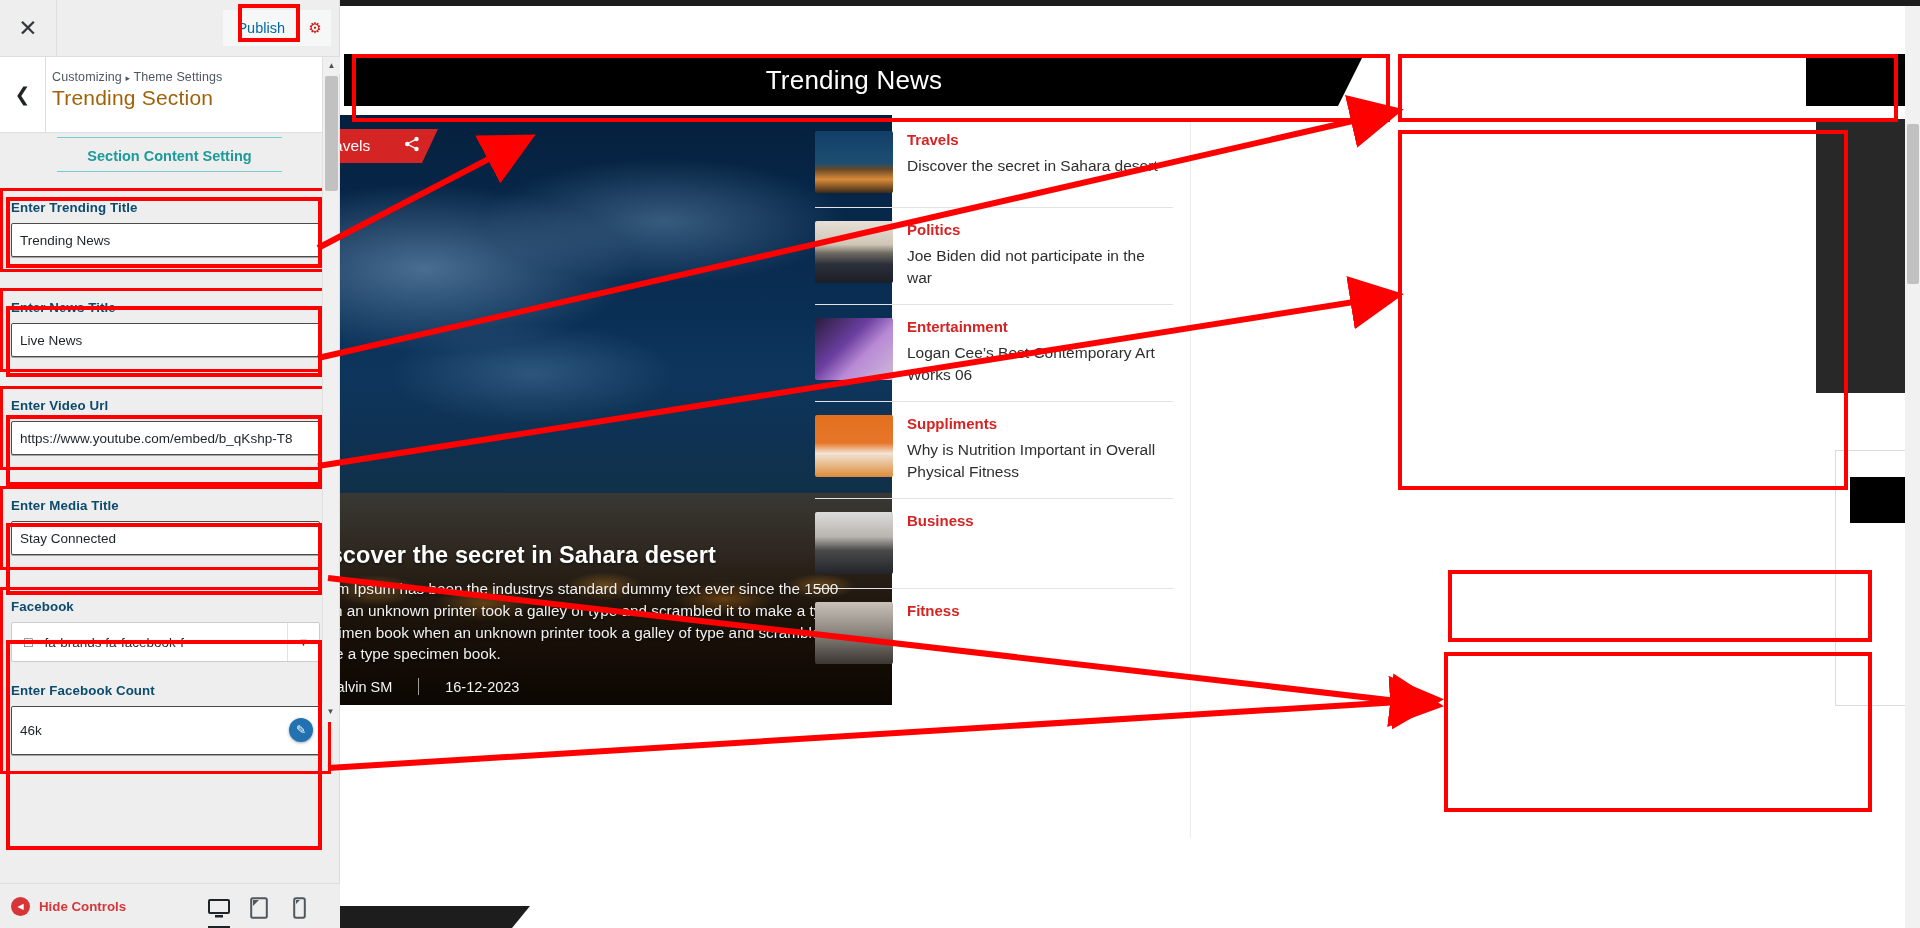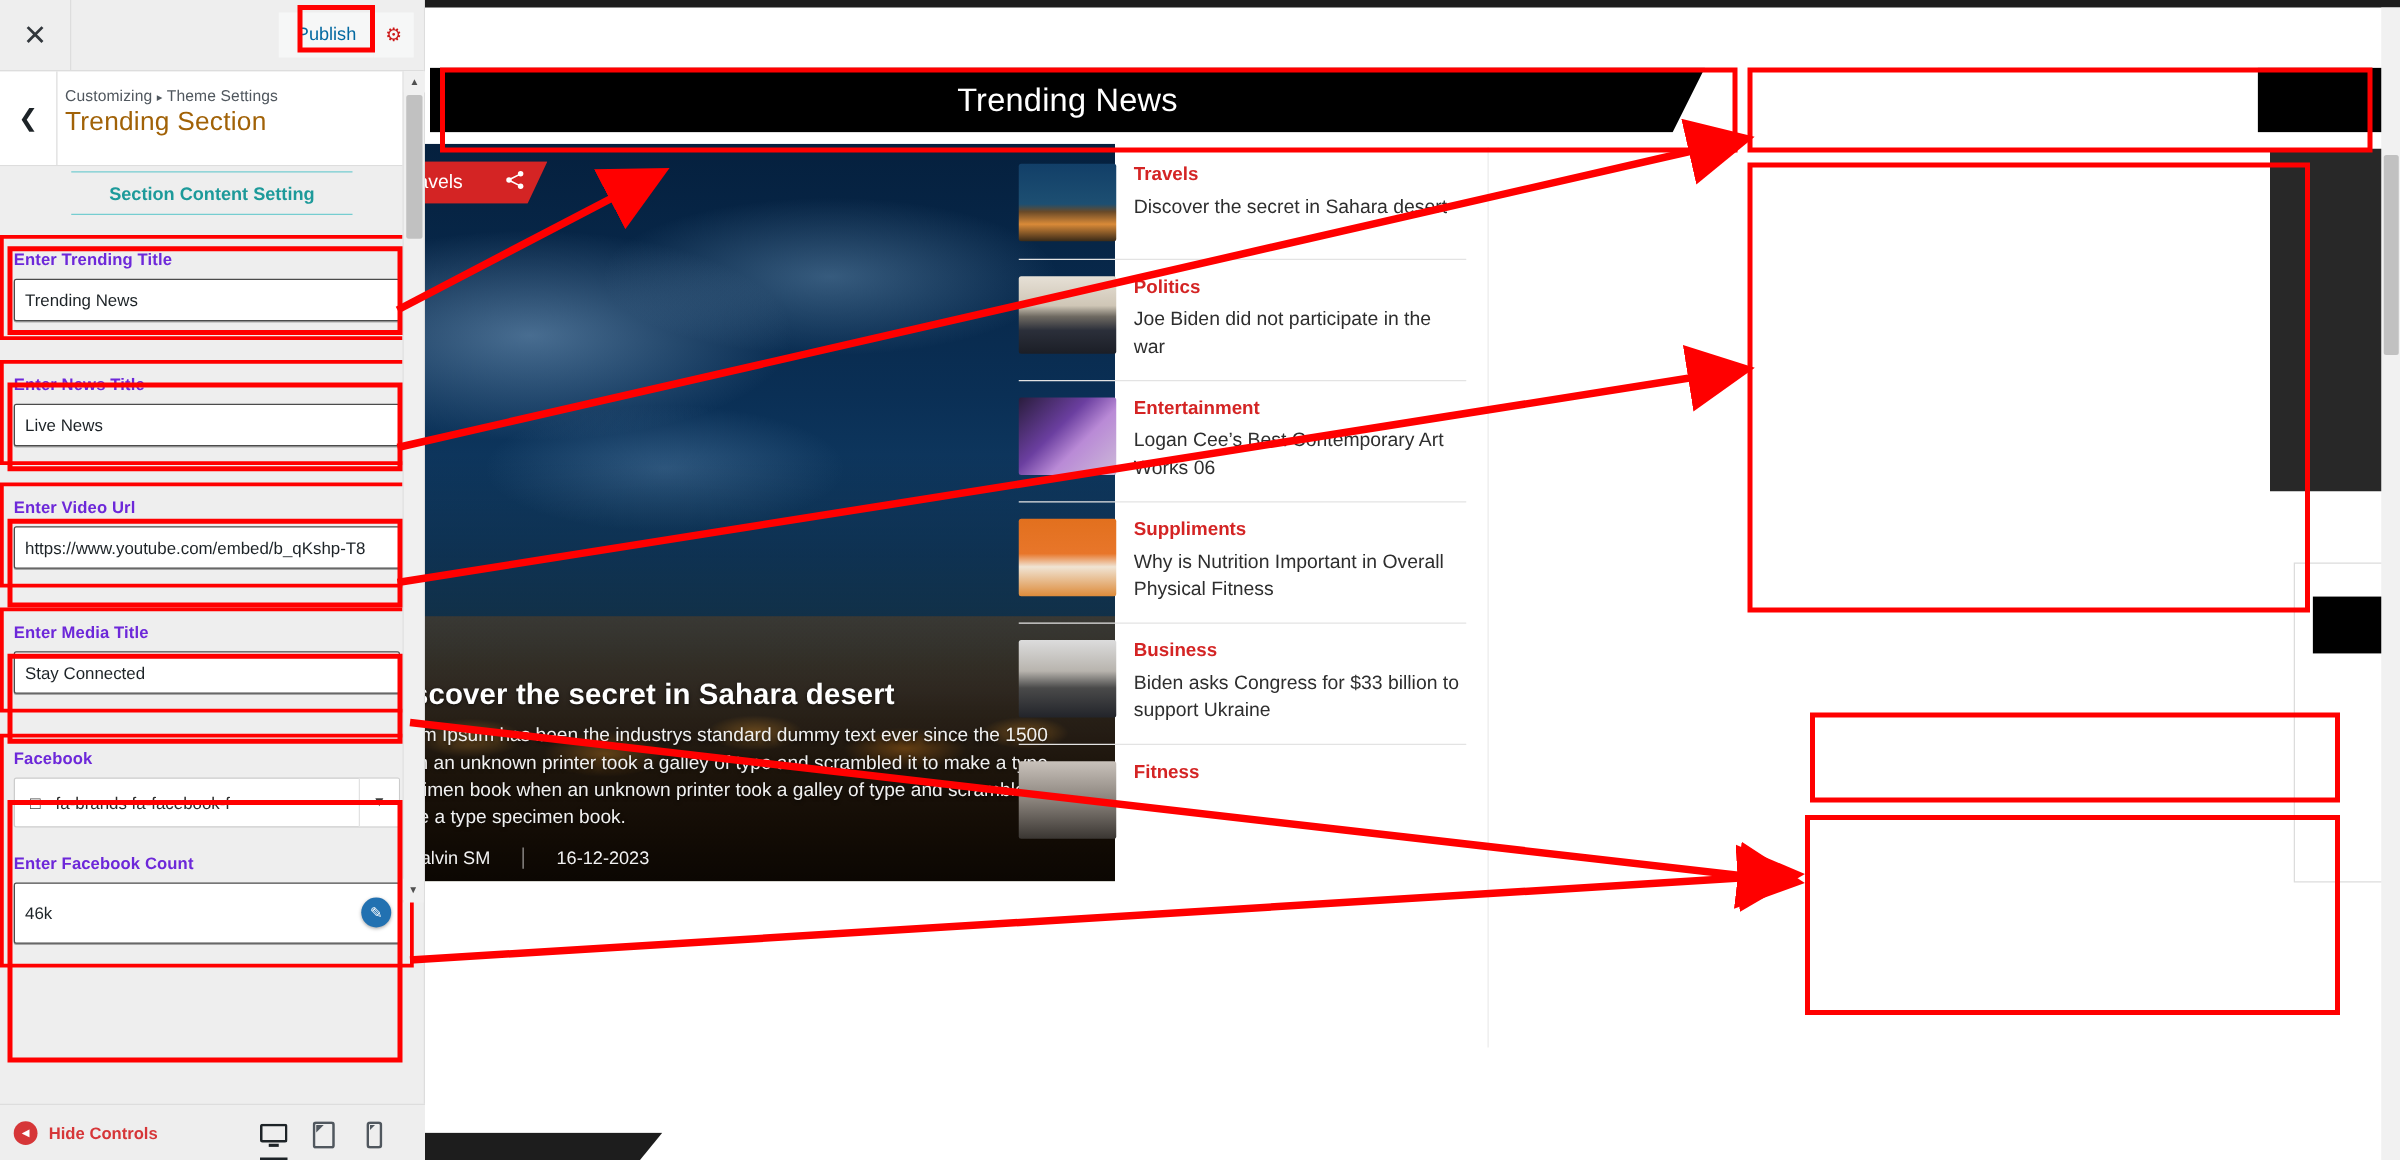--- a/index.html
+++ b/index.html
@@ -56,21 +56,21 @@
     background-image: linear-gradient(to right,#67c9cd 0,#67c9cd 100%);
     background-size: 22px 1px; background-repeat: repeat-x;
     opacity: .9;
   }
   .dash-rule.top { margin-bottom: 6px; }
   .dash-rule.bottom { margin-top: 7px; }
 
   .field-group { position: relative; margin: 0 8px; padding: 9px 8px 12px 8px; }
   .field-group.boxed { border: 3px solid #ff0000; margin: 14px 8px 0 0; }
   .field-label {
-    font-size: 13.3px; font-weight: bold; color: #6d28d9; margin-bottom: 8px; letter-spacing:.1px;
+    font-size: 13.3px; font-weight: bold; color: #0c4a6e; margin-bottom: 8px; letter-spacing:.1px;
   }
   .txt-input {
     width: 100%; height: 34px; border: 1px solid #4b4b4b; background: #fff;
     padding: 0 8px; font-size: 13.5px; color: #1d2327; font-family: "Liberation Sans", sans-serif;
     border-radius: 2px; box-shadow: 0 1px 0 rgba(0,0,0,.3);
   }
   .select-wrap { position: relative; }
   .sel-input {
     width: 100%; height: 40px; border: 1px solid #ccc; background: #fff;
     padding: 0 34px 0 12px; font-size: 13.5px; color: #2b2b2b;
@@ -350,21 +350,20 @@
         <div class="news-thumb t-supp"></div>
         <div class="news-txt">
           <div class="news-cat">Suppliments</div>
           <div class="news-head">Why is Nutrition Important in Overall Physical Fitness</div>
         </div>
       </div>
       <div class="news-item">
         <div class="news-thumb t-biz"></div>
         <div class="news-txt">
           <div class="news-cat">Business</div>
-          <div class="news-head">Biden asks Congress for $33 billion to support Ukraine</div>
         </div>
       </div>
       <div class="news-item" style="border-bottom:none;">
         <div class="news-thumb t-fit"></div>
         <div class="news-txt">
           <div class="news-cat">Fitness</div>
         </div>
       </div>
     </div>
 

